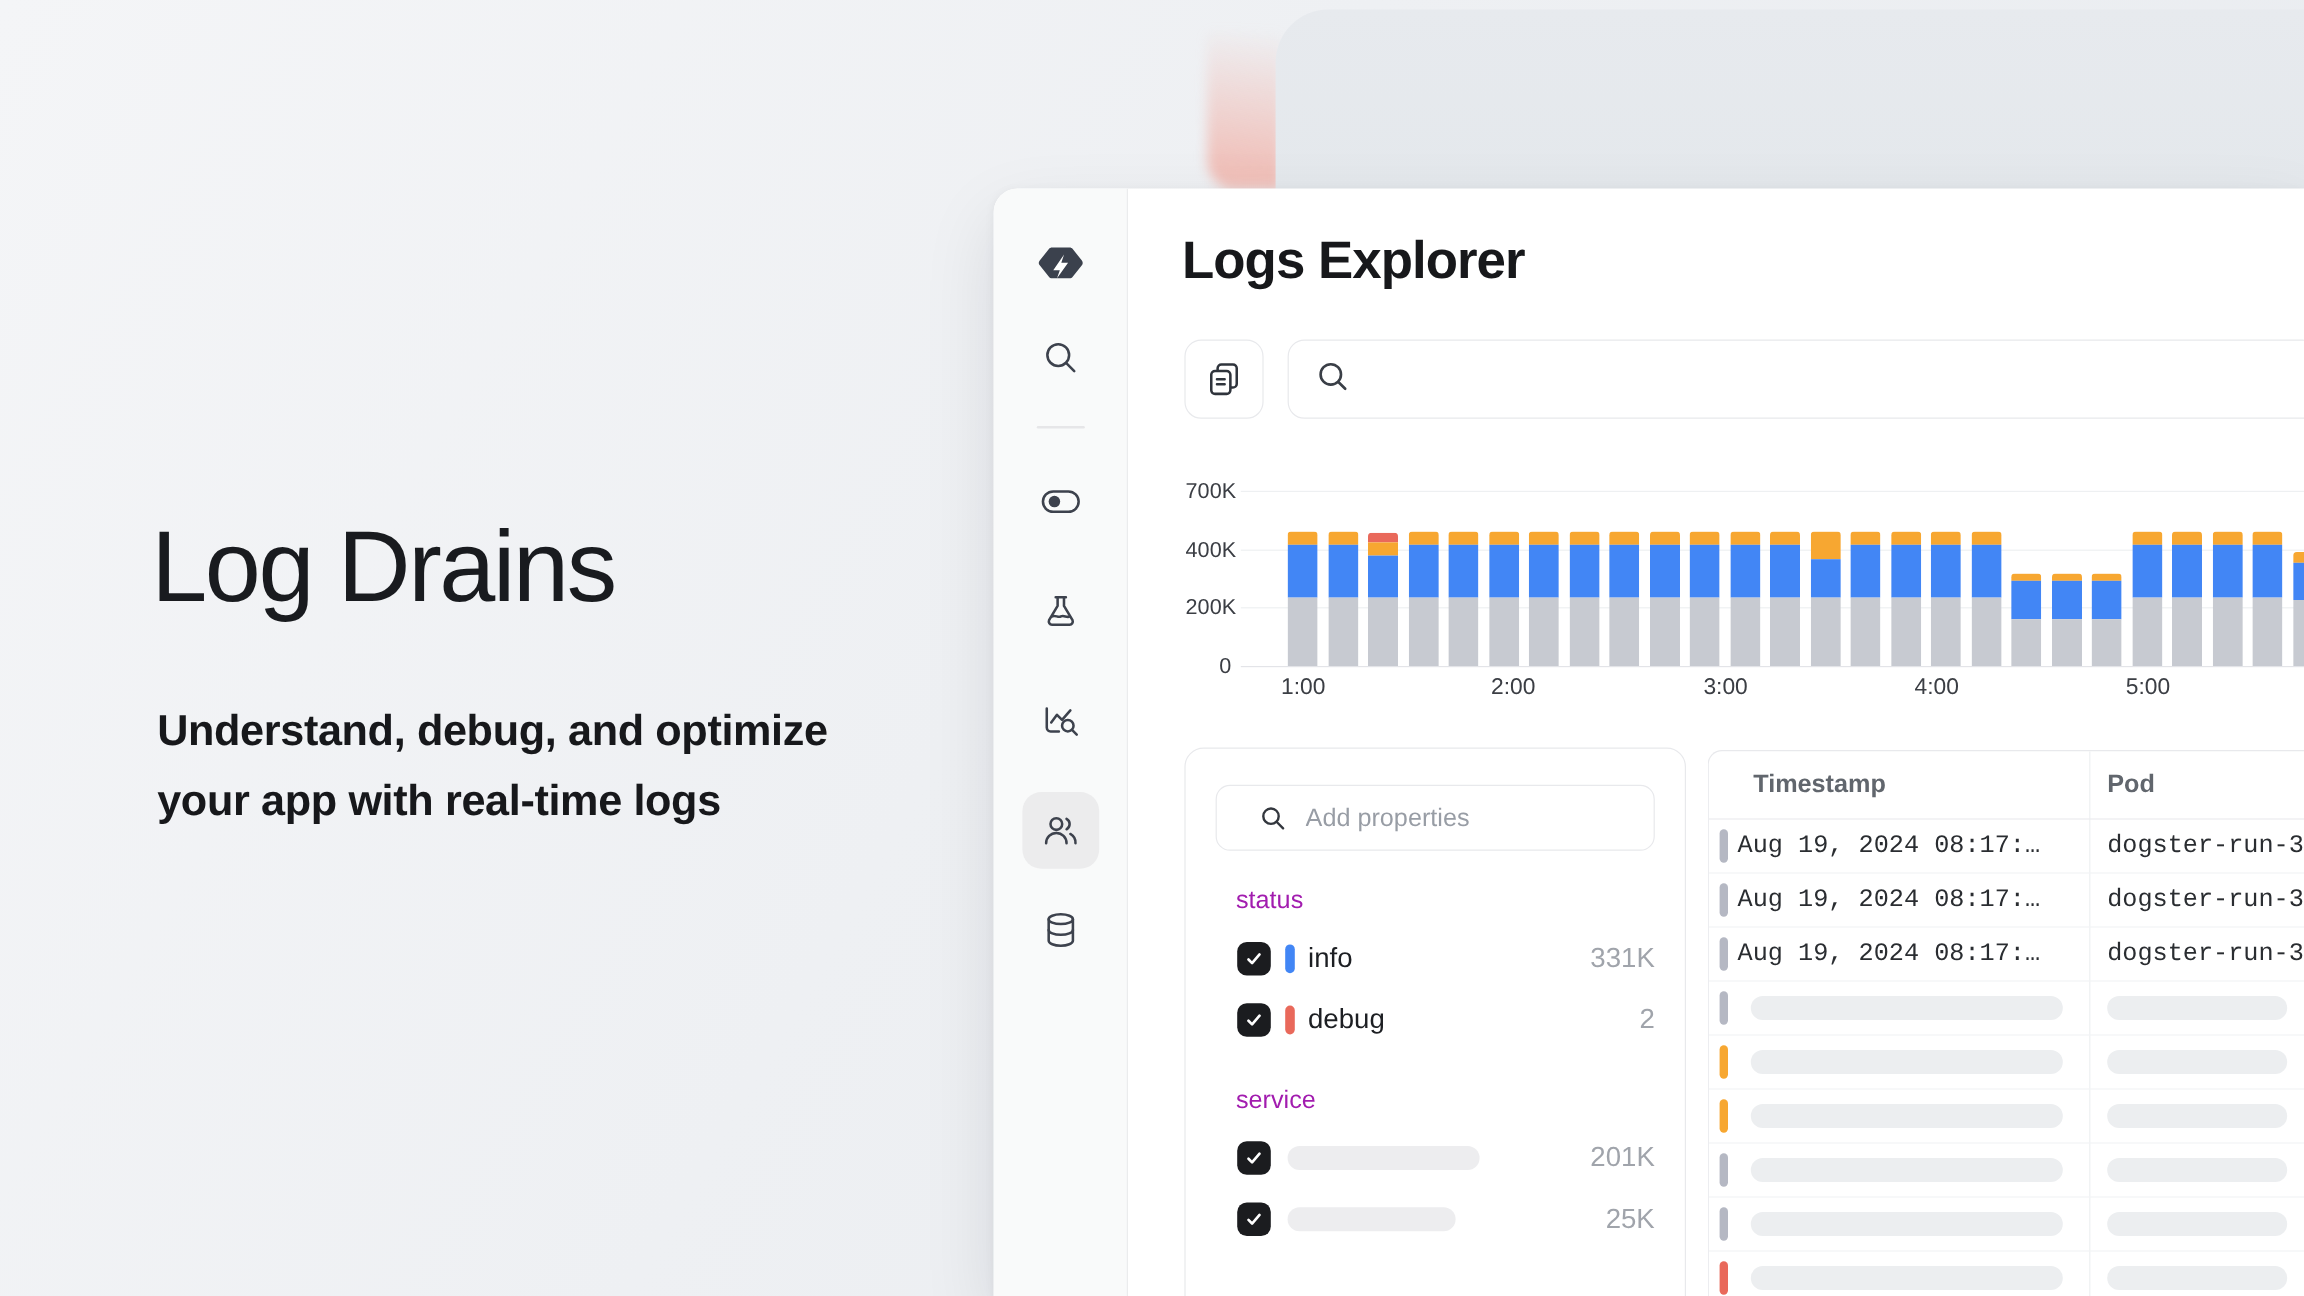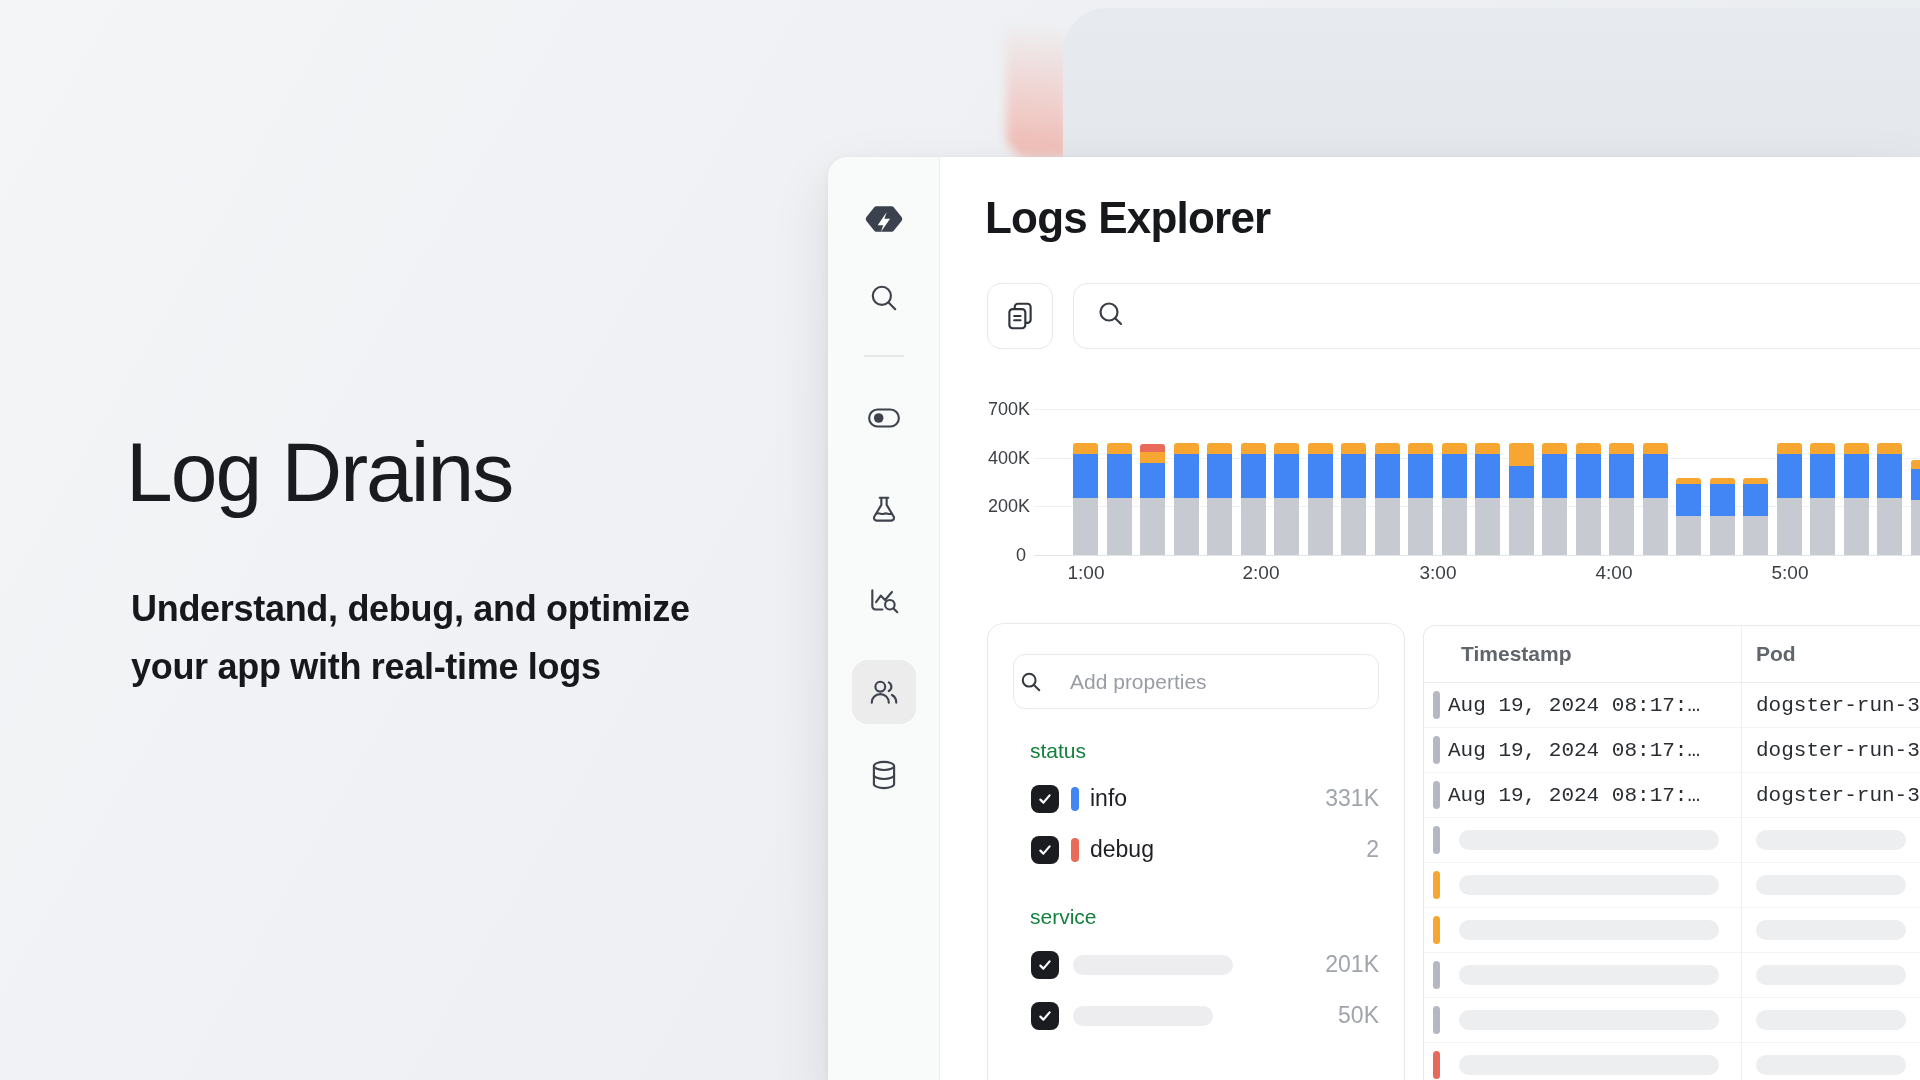--- a/index.html
+++ b/index.html
@@ -94,29 +94,29 @@
   .chart-xtick{ position:absolute; top:162px; font-size:19px; color:#3b3e44; transform:translateX(-50%); }
 
   
   .pcard{
     position:absolute; left:159px; top:466px; width:418px; height:520px;
     border:1px solid #e8e9ec; border-radius:16px; background:#fff;
     padding:30px 25px 0 25px;
   }
   .pcard-search{
     width:100%; height:55px; border:1px solid #e8e9ec; border-radius:12px; background:#fff;
-    display:flex; align-items:center; padding-left:6px; gap:28px;
+    display:flex; align-items:center; padding-left:36px; gap:16px;
   }
   .pcard-search svg{ stroke:#33373e; stroke-width:2.2; fill:none; stroke-linecap:round; flex:none; }
   .pcard-search input{
     border:none; outline:none; font-size:21px; color:#1d1f23; width:100%; height:100%;
     font-family:"Liberation Sans",sans-serif; background:transparent;
   }
   .pcard-search input::placeholder{ color:#989da5; }
-  .psec-title{ margin:30px 0 10px 17px; font-size:21px; color:#15803d; }
+  .psec-title{ margin:30px 0 10px 17px; font-size:21px; color:#a21caf; }
   .prow{ height:51px; display:flex; align-items:center; padding-left:18px; }
   .cbx{
     width:28px; height:28px; background:#1b1c1f; border-radius:8px; flex:none;
     display:flex; align-items:center; justify-content:center; margin-right:12px;
   }
   .ppill{ width:8px; height:24px; border-radius:4px; flex:none; margin-right:11px; }
   .plabel{ font-size:23px; color:#1d1f23; }
   .pskel{ height:20px; border-radius:10px; background:#ededef; margin-left:2px; }
   .pcount{ margin-left:auto; font-size:23px; color:#a0a4ab; }
 
@@ -419,21 +419,21 @@
           <span class="pskel" style="width: 160px;"></span>
           <span class="pcount">201K</span>
         </div>
         <div class="prow">
           <span class="cbx">
             <svg width="16" height="16" viewBox="0 0 16 16">
               <path d="M3.4 8.6l3 3 6.2-7.2" fill="none" stroke="#fff" stroke-width="2.2" stroke-linecap="round" stroke-linejoin="round"></path>
             </svg>
           </span>
           <span class="pskel" style="width: 140px;"></span>
-          <span class="pcount">50K</span>
+          <span class="pcount">25K</span>
         </div>
       </div>
   </div>
 
   <div class="ltable">
     <div class="coldiv"></div>
     <div class="lhead">
       <span class="h1">Timestamp</span>
       <span class="h2">Pod</span>
     </div>

